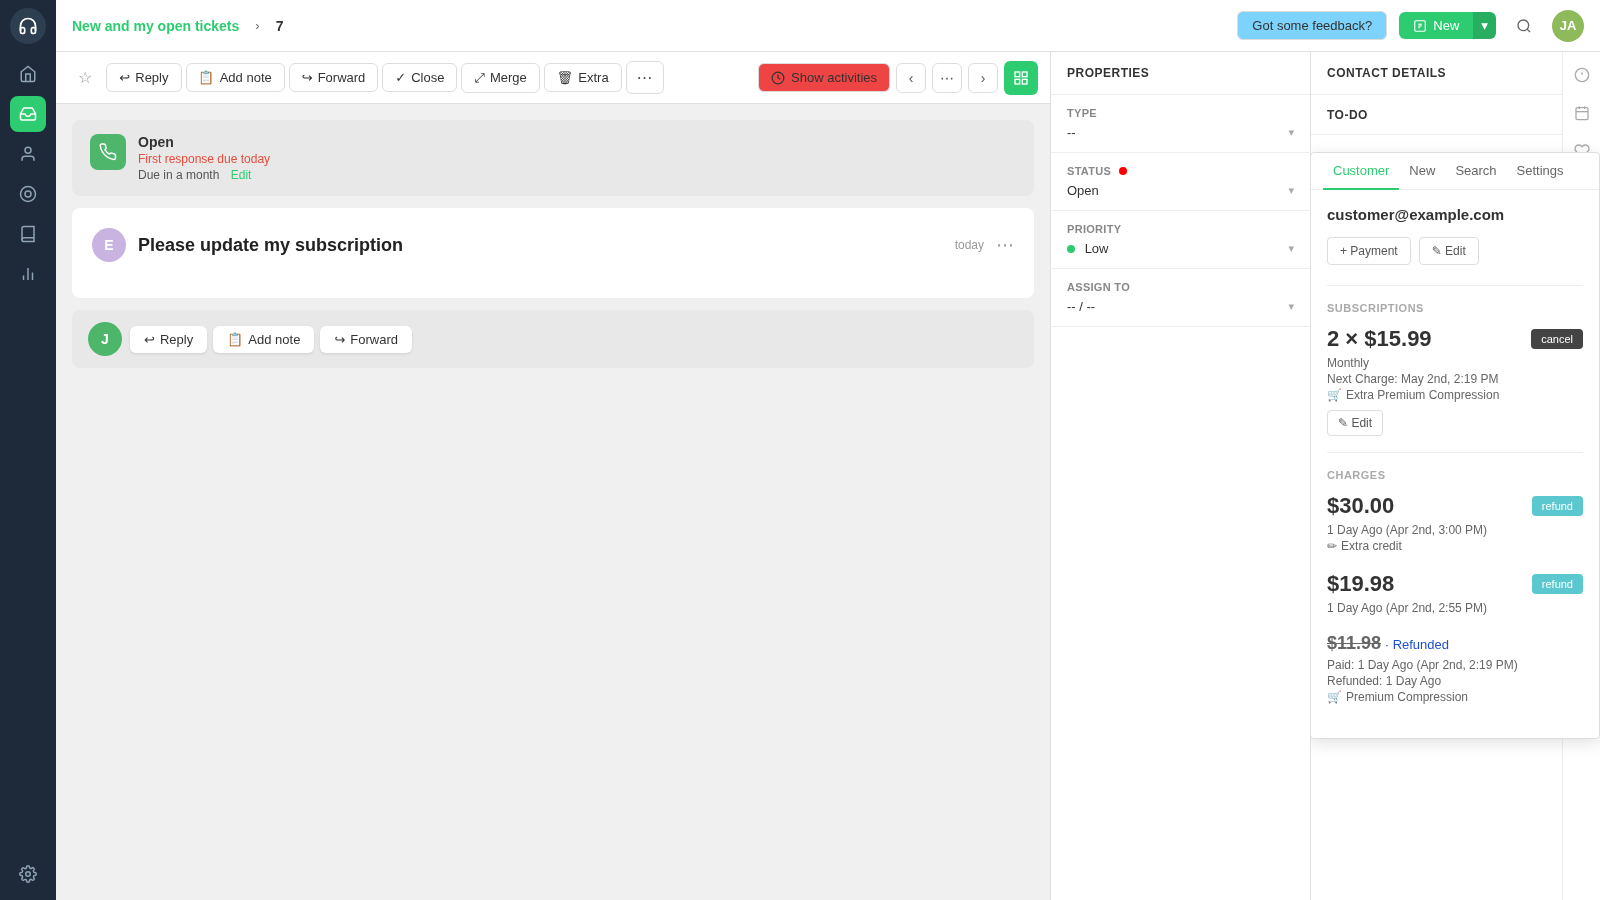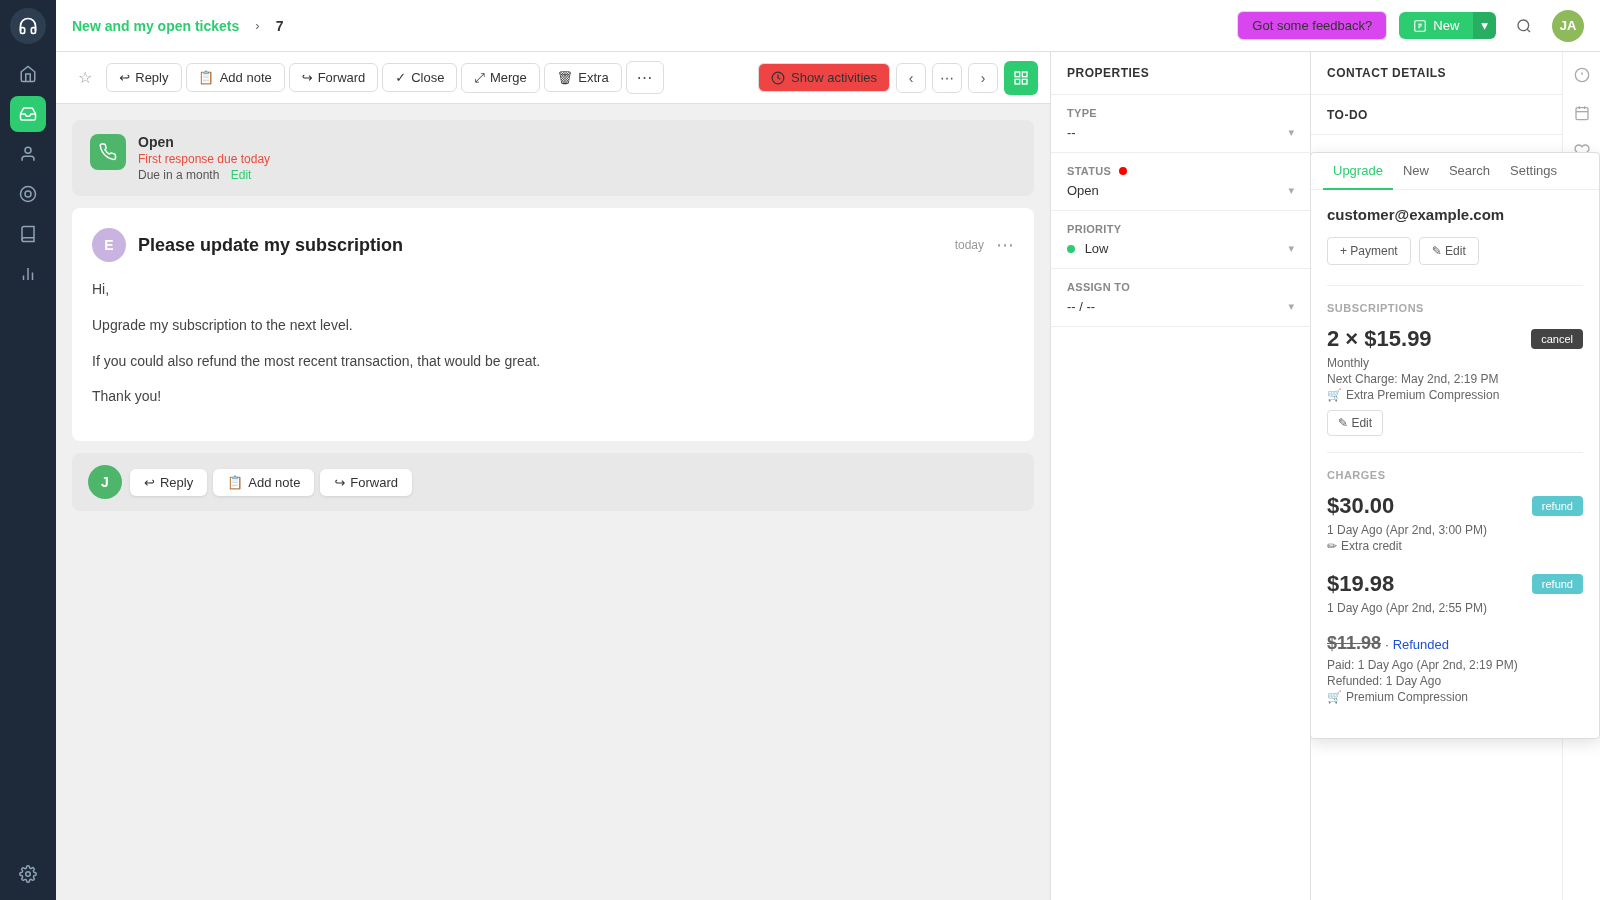--- a/index.html
+++ b/index.html
@@ -13,21 +13,21 @@
 
     
     .main { flex: 1; display: flex; flex-direction: column; overflow: hidden; }
 
     
     .topbar { height: 52px; background: white; border-bottom: 1px solid #e0e0e0; display: flex; align-items: center; padding: 0 16px; gap: 12px; flex-shrink: 0; }
     .topbar-title { color: #2ecc71; font-weight: 600; font-size: 14px; cursor: pointer; }
     .topbar-arrow { color: #666; margin: 0 4px; }
     .topbar-count { color: #333; font-weight: 600; font-size: 14px; }
     .topbar-spacer { flex: 1; }
-    .topbar-feedback-btn { background: #d946ef; border: 1px solid #ddd; border-radius: 6px; padding: 6px 14px; font-size: 13px; color: #333; cursor: pointer; }
+    .topbar-feedback-btn { background: #7dd3fc; border: 1px solid #ddd; border-radius: 6px; padding: 6px 14px; font-size: 13px; color: #333; cursor: pointer; }
     .topbar-new-btn { background: #2ecc71; border: none; border-radius: 6px 0 0 6px; padding: 6px 14px; font-size: 13px; color: white; cursor: pointer; display: flex; align-items: center; gap: 6px; font-weight: 500; }
     .topbar-new-dropdown { background: #27ae60; border: none; border-radius: 0 6px 6px 0; padding: 6px 8px; color: white; cursor: pointer; }
     .topbar-search { width: 32px; height: 32px; border-radius: 50%; border: none; background: transparent; color: #666; font-size: 16px; cursor: pointer; display: flex; align-items: center; justify-content: center; }
     .topbar-avatar { width: 32px; height: 32px; border-radius: 50%; background: #8fba5b; color: white; display: flex; align-items: center; justify-content: center; font-size: 13px; font-weight: 600; }
 
     
     .content-area { flex: 1; display: flex; overflow: hidden; }
 
     
     .ticket-area { flex: 1; display: flex; flex-direction: column; overflow: hidden; }
@@ -277,26 +277,20 @@
           </div>
         </div>
 
         <div class="email-card">
           <div class="email-header">
             <div class="email-avatar">E</div>
             <div class="email-subject">Please update my subscription</div>
             <div class="email-time">today</div>
             <div class="email-options">⋯</div>
           </div>
-          <div class="email-body">
-            <p>Hi,</p>
-            <p>Upgrade my subscription to the next level.</p>
-            <p>If you could also refund the most recent transaction, that would be great.</p>
-            <p>Thank you!</p>
-          </div>
         </div>
 
         <div class="reply-bar">
           <div class="reply-avatar">J</div>
           <div class="reply-actions">
             <button class="reply-btn">
               <span>↩</span>
               <span>Reply</span>
             </button>
             <button class="reply-btn">
@@ -360,21 +354,21 @@
         <span class="chevron">▾</span>
       </div>
       <div class="todo-section">
         <span class="todo-label">TO-DO</span>
         <span class="chevron">▾</span>
       </div>
 
       <div class="chargedesk-panel">
         <div class="chargedesk-tabs">
           <div class="chargedesk-tab active">
-            <span>Upgrade</span>
+            <span>Customer</span>
           </div>
           <div class="chargedesk-tab">
             <span>New</span>
           </div>
           <div class="chargedesk-tab">
             <span>Search</span>
           </div>
           <div class="chargedesk-tab">
             <span>Settings</span>
           </div>

